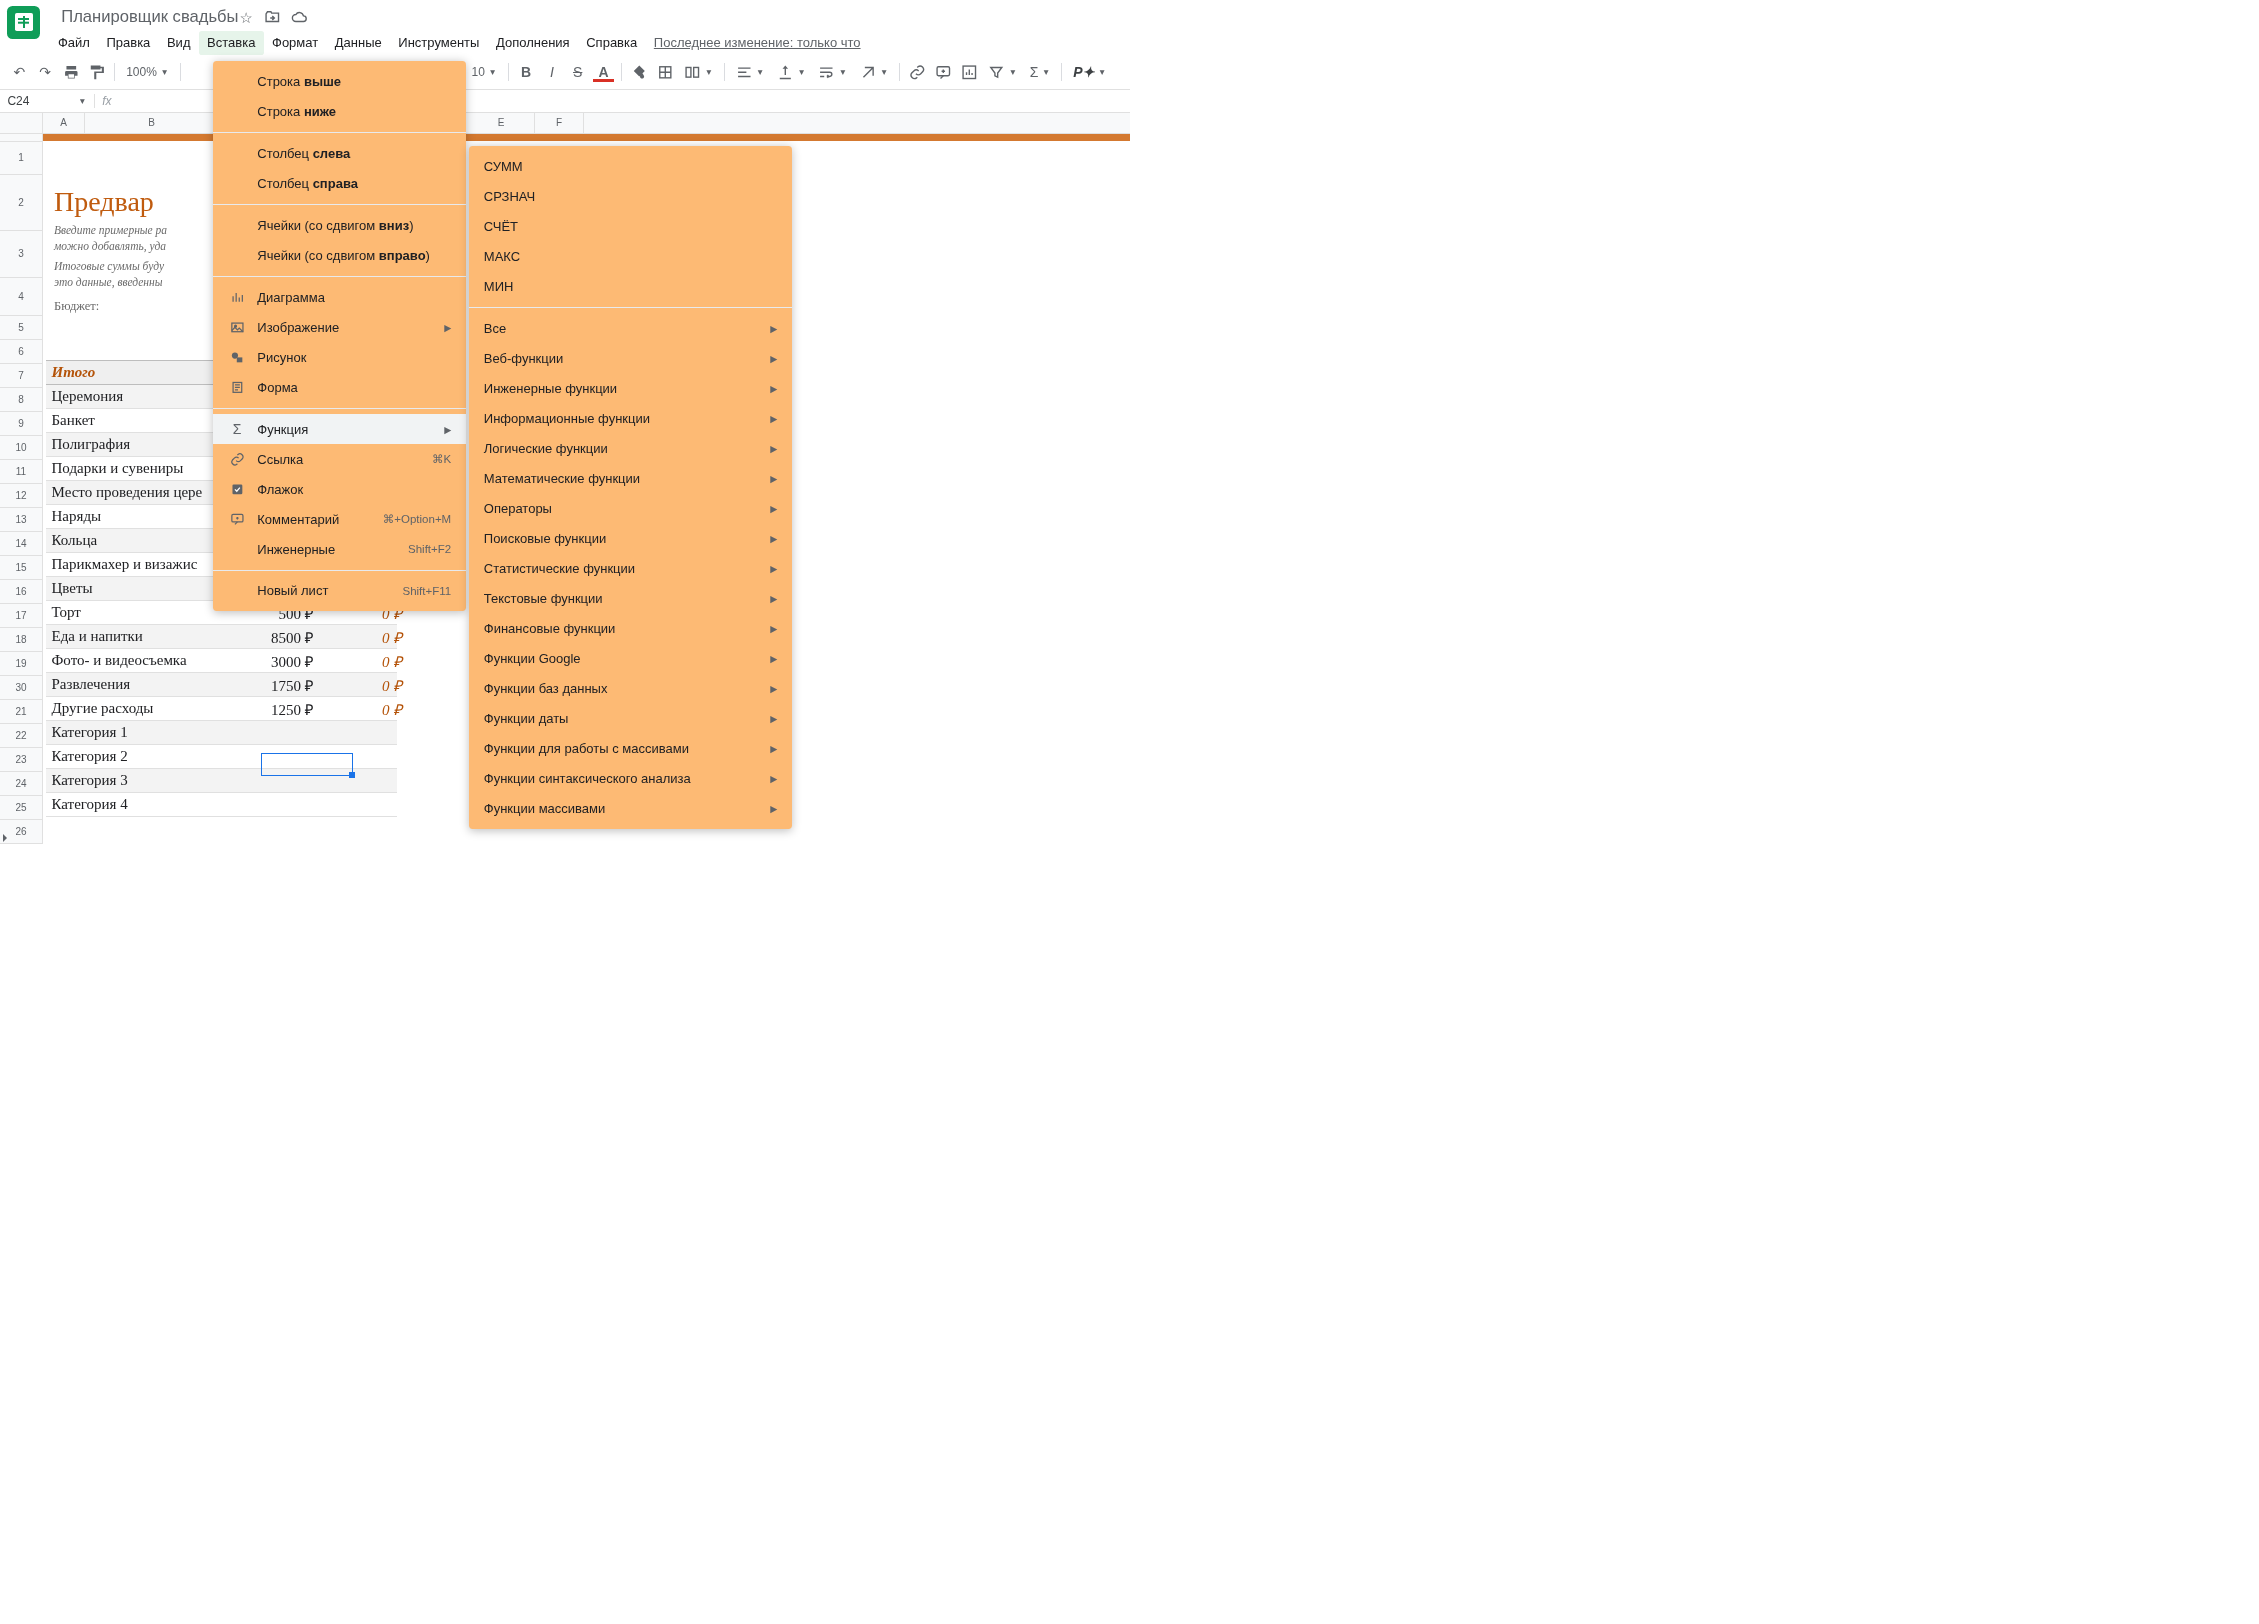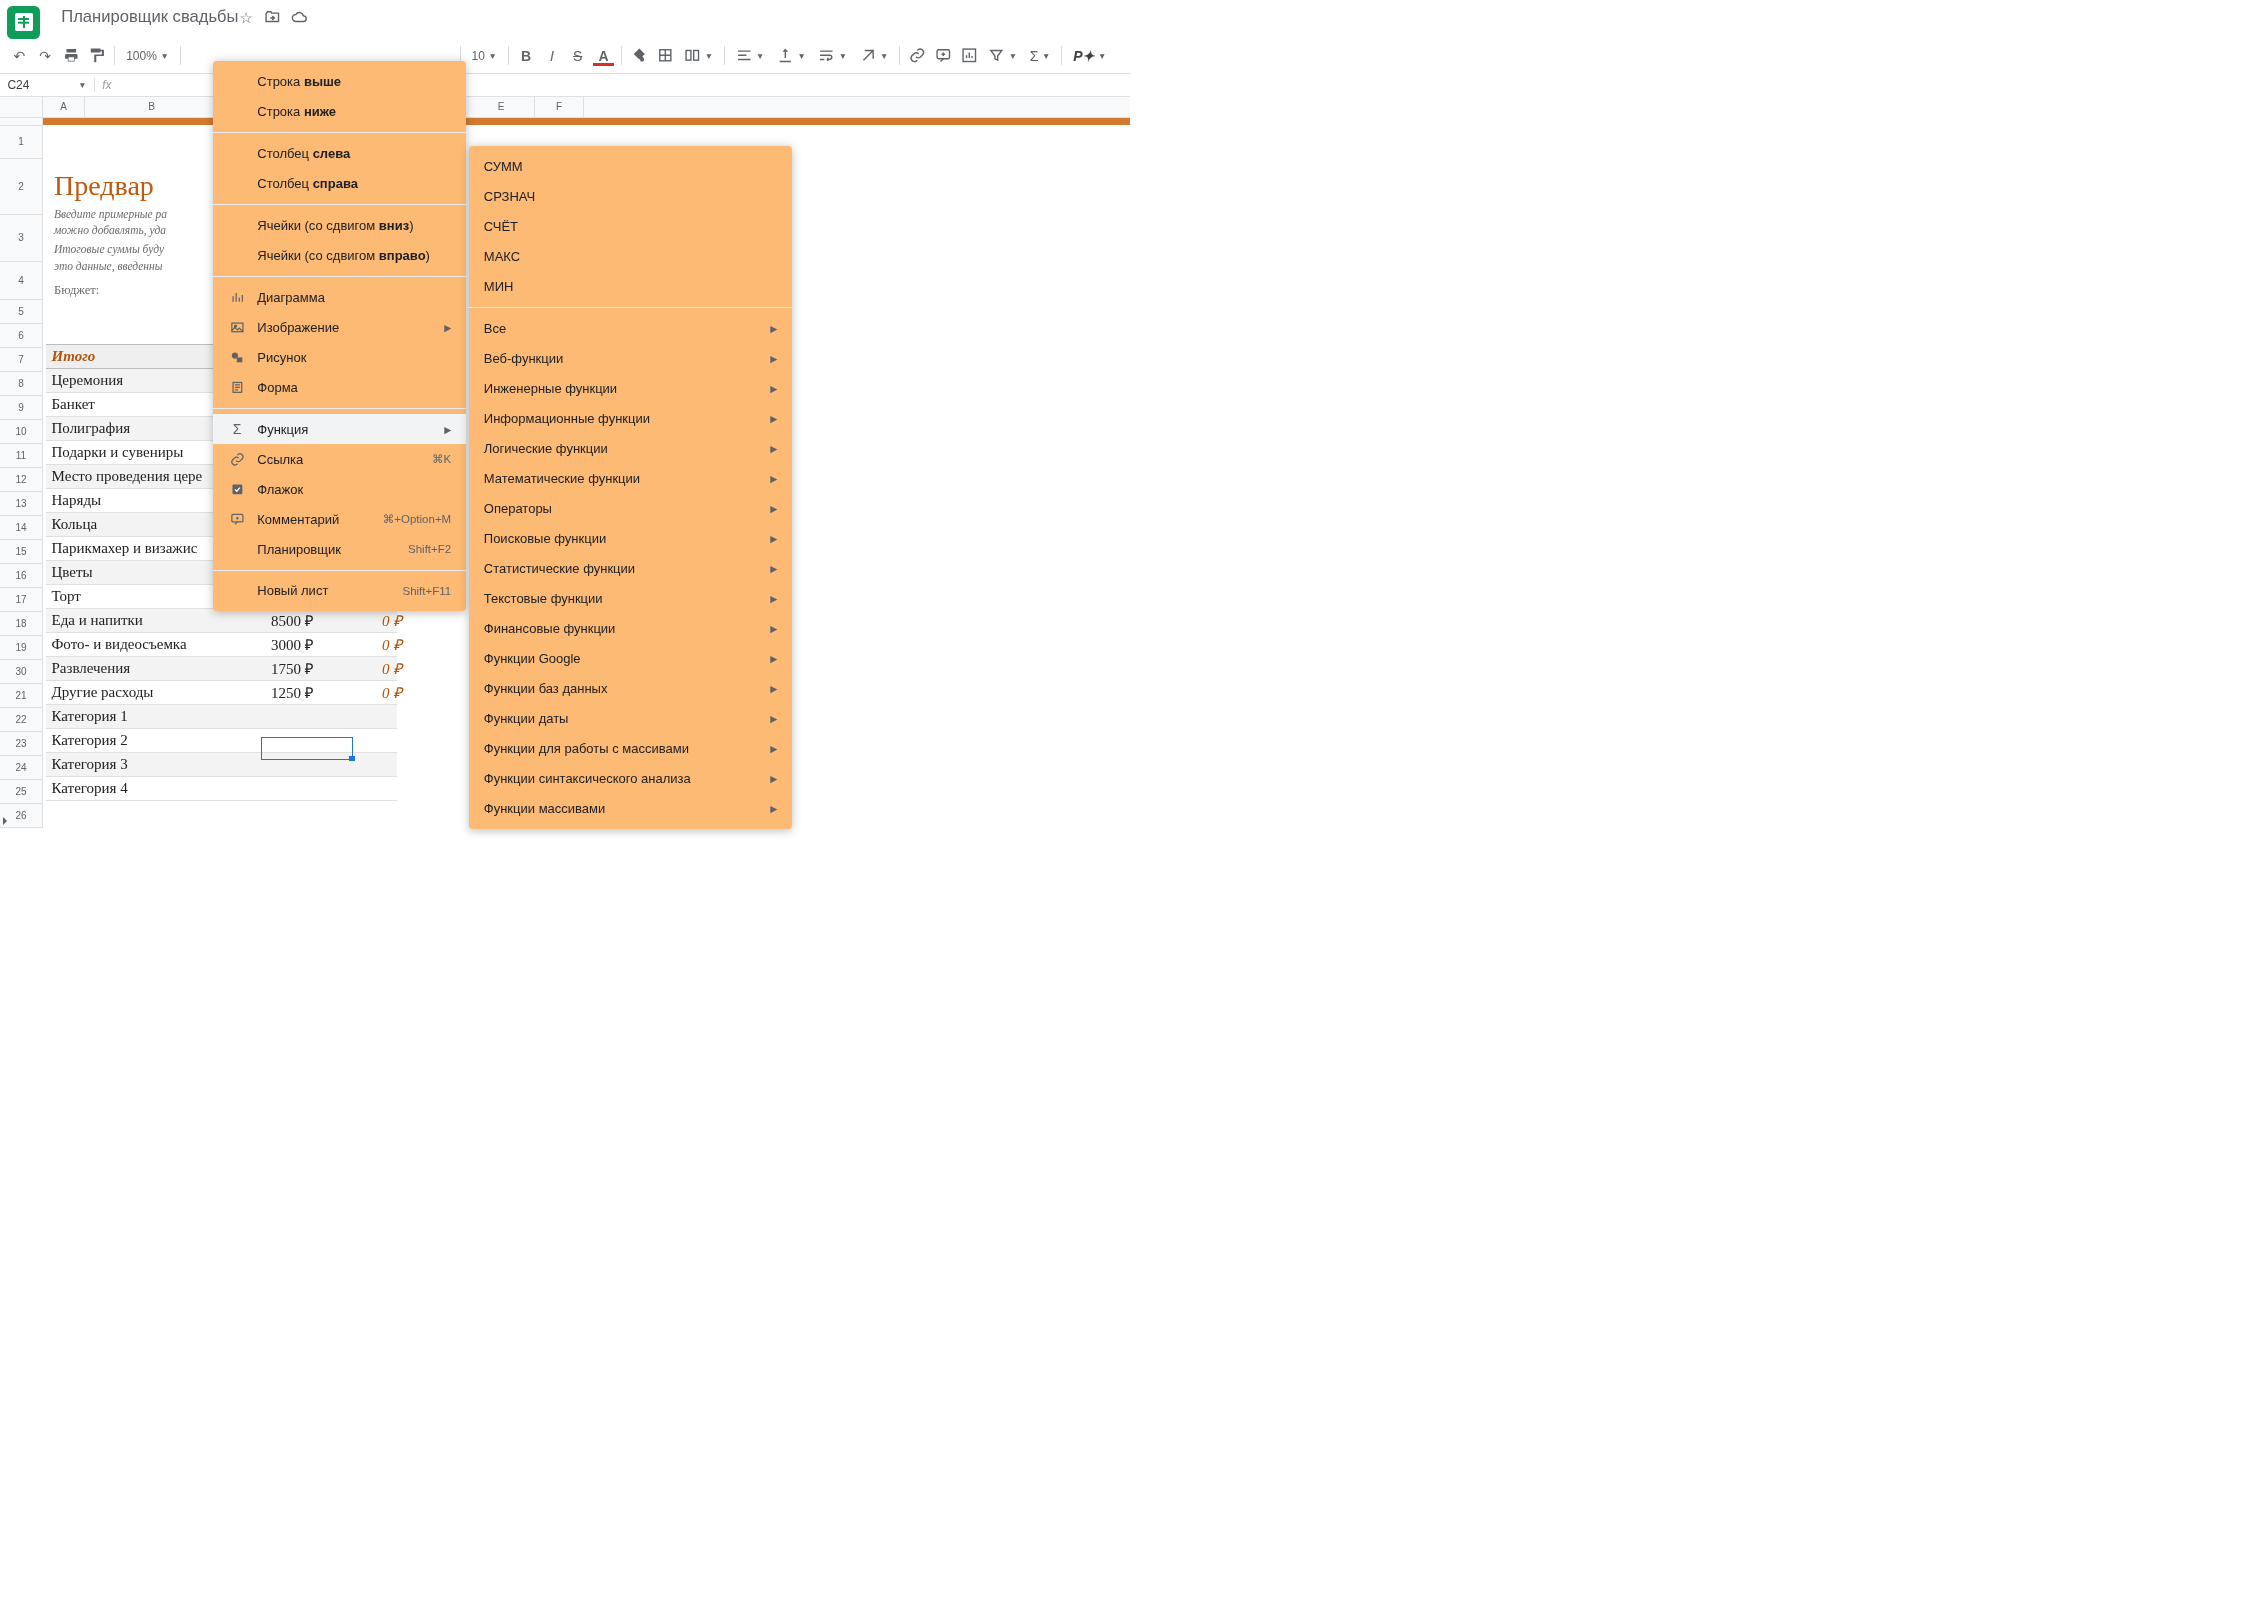--- a/index.html
+++ b/index.html
@@ -94,20 +94,32 @@
                 <path d="M12 10l3 3-3 3M9 13h6"></path>
               </svg>
             </span>
           <span class="icon">
               <svg viewBox="0 0 24 24" width="16.6" height="16.6" fill="none" stroke="#5f6368" stroke-width="2">
                 <path d="M7 18a5 5 0 010-10 6 6 0 0111 2 4 4 0 010 8H7z"></path>
               </svg>
             </span>
         </span>
       </div>
+      <div class="menubar">
+        <div class="menubar-item">Файл</div>
+        <div class="menubar-item">Правка</div>
+        <div class="menubar-item">Вид</div>
+        <div class="menubar-item active">Вставка</div>
+        <div class="menubar-item">Формат</div>
+        <div class="menubar-item">Данные</div>
+        <div class="menubar-item">Инструменты</div>
+        <div class="menubar-item">Дополнения</div>
+        <div class="menubar-item">Справка</div>
+        <div class="last-change">Последнее изменение: только что</div>
+      </div>
     </div>
   </div>
 
   <div class="toolbar">
     <div class="tb">↶</div>
     <div class="tb">↷</div>
     <div class="tb">
         <svg viewBox="0 0 24 24" fill="#5f6368">
           <path d="M19 8H5V3h14v5zm0 2a2 2 0 012 2v5h-4v4H7v-4H3v-5a2 2 0 012-2h14zM8 20h8v-5H8v5z"></path>
         </svg>
@@ -463,21 +475,21 @@
           <svg viewBox="0 0 24 24" width="14.8" fill="none" stroke="#5f6368" stroke-width="2">
             <rect x="3" y="4" width="18" height="12" rx="2"></rect>
             <path d="M8 20l4-4M12 8v4M10 10h4"></path>
           </svg>
         </span>
         <span class="mi-label">Комментарий</span>
         <span class="mi-short">⌘+Option+M</span>
       </div>
     <div class="mi">
         <span class="mi-icon"></span>
-        <span class="mi-label">Планировщик</span>
+        <span class="mi-label">Инженерные</span>
         <span class="mi-short">Shift+F2</span>
       </div>
     <div class="msep"></div>
     <div class="mi">
         <span class="mi-icon"></span>
         <span class="mi-label">Новый лист</span>
         <span class="mi-short">Shift+F11</span>
       </div>
   </div>
 

